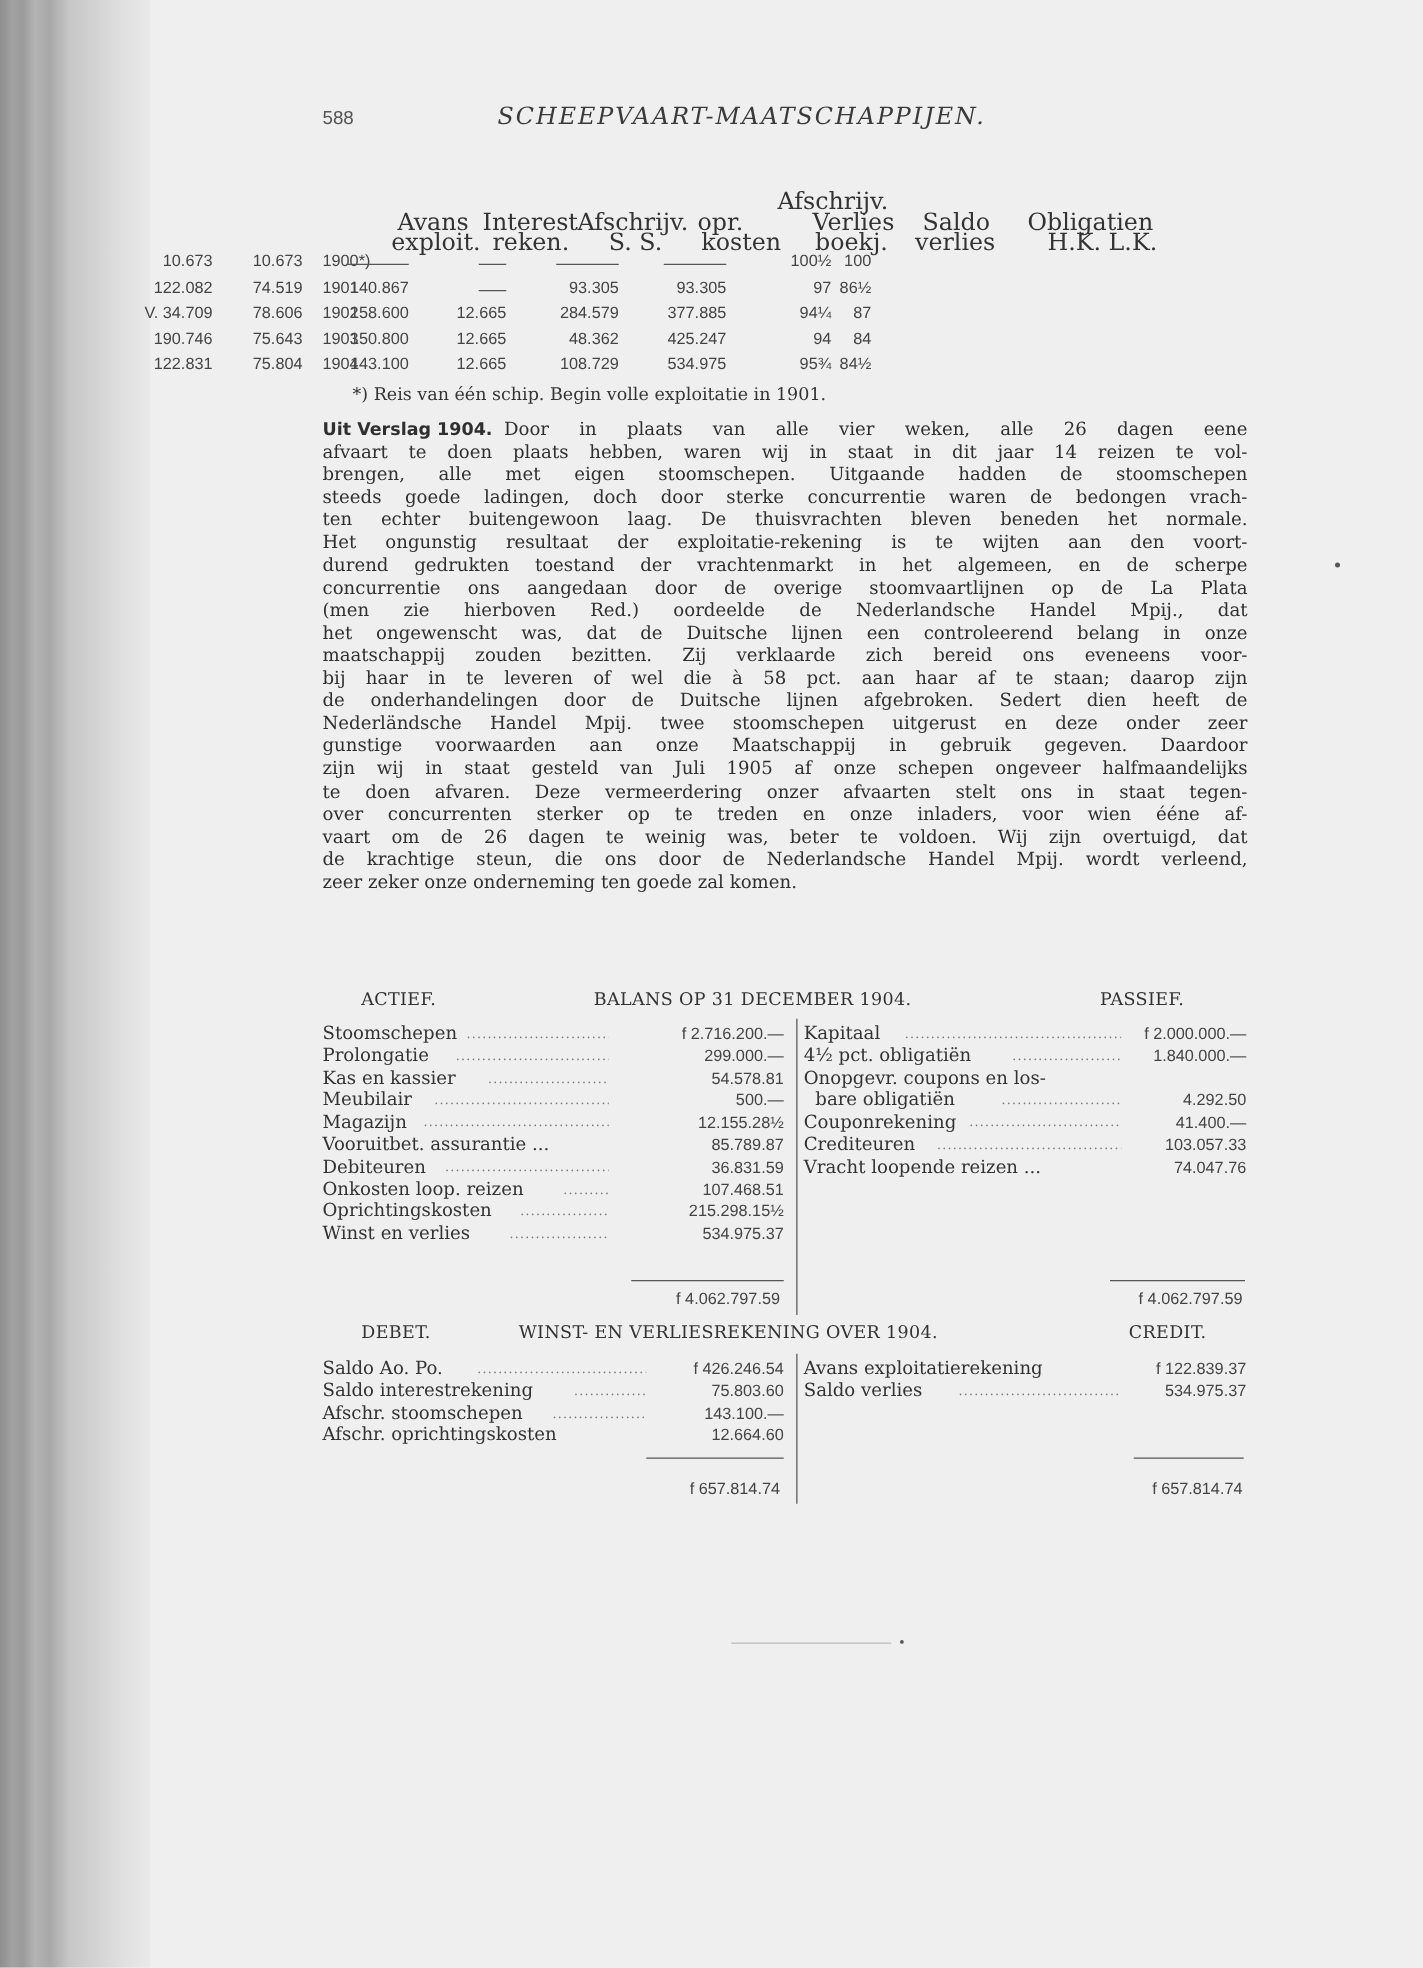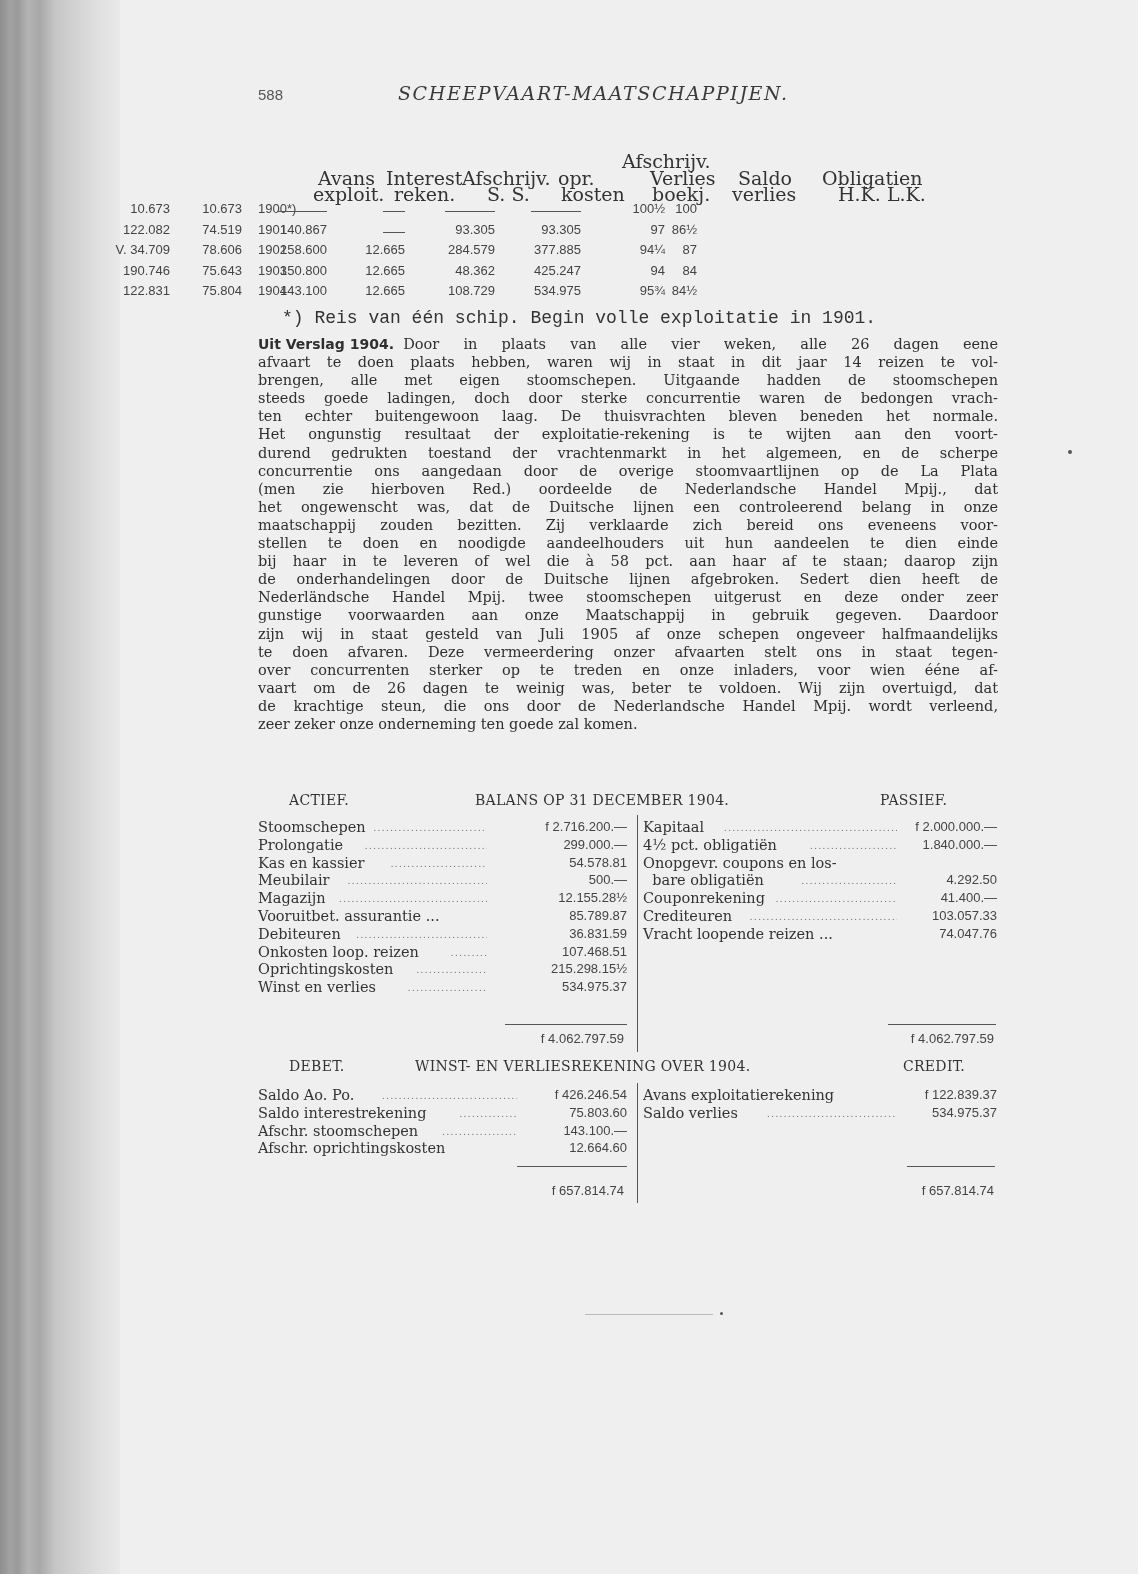--- a/index.html
+++ b/index.html
@@ -120,21 +120,21 @@
         <div class="abs num" style="right: 780px; top: 283px; text-align: right;">122.831</div>
         <div class="abs num" style="right: 708px; top: 283px; text-align: right;">75.804</div>
         <div class="abs num" style="right: 623px; top: 283px; text-align: right;">143.100</div>
         <div class="abs num" style="right: 545px; top: 283px; text-align: right;">12.665</div>
         <div class="abs num" style="right: 455px; top: 283px; text-align: right;">108.729</div>
         <div class="abs num" style="right: 369px; top: 283px; text-align: right;">534.975</div>
         <div class="abs num" style="right: 285px; top: 283px; text-align: right;">95¾</div>
         <div class="abs num" style="right: 253px; top: 283px; text-align: right;">84½</div>
       </div>
 
-    <div class="abs stats" style="left:282px;top:308px;font-size:18px;font-family:Liberation Mono, monospace;">*) Reis van één schip.  Begin volle exploitatie in 1901.</div>
+    <div class="abs stats" style="left:282px;top:308px;font-size:14px;">*) Reis van één schip.  Begin volle exploitatie in 1901.</div>
   </div>
 
   <div class="para">
     <div class="line" id="line0">
       <span class="lead">Uit Verslag 1904.</span>
         <span>  </span>
         <span style="flex:1;text-align:justify;text-align-last:justify;">Door in plaats van alle vier weken, alle 26 dagen eene</span>
     </div>
     <div id="para-lines">
         <div class="line">
@@ -161,23 +161,20 @@
         <div class="line">
           <span style="flex: 1 1 0%; text-align: justify; text-align-last: justify; white-space: normal;">(men zie hierboven Red.) oordeelde de Nederlandsche Handel Mpij., dat</span>
         </div>
         <div class="line">
           <span style="flex: 1 1 0%; text-align: justify; text-align-last: justify; white-space: normal;">het ongewenscht was, dat de Duitsche lijnen een controleerend belang in onze</span>
         </div>
         <div class="line">
           <span style="flex: 1 1 0%; text-align: justify; text-align-last: justify; white-space: normal;">maatschappij zouden bezitten. Zij verklaarde zich bereid ons eveneens voor-</span>
         </div>
         <div class="line">
-          <span style="flex: 1 1 0%; text-align: justify; text-align-last: justify; white-space: normal;">stellen te doen en noodigde aandeelhouders uit hun aandeelen te dien einde</span>
-        </div>
-        <div class="line">
           <span style="flex: 1 1 0%; text-align: justify; text-align-last: justify; white-space: normal;">bij haar in te leveren of wel die à 58 pct. aan haar af te staan; daarop zijn</span>
         </div>
         <div class="line">
           <span style="flex: 1 1 0%; text-align: justify; text-align-last: justify; white-space: normal;">de onderhandelingen door de Duitsche lijnen afgebroken. Sedert dien heeft de</span>
         </div>
         <div class="line">
           <span style="flex: 1 1 0%; text-align: justify; text-align-last: justify; white-space: normal;">Nederländsche Handel Mpij. twee stoomschepen uitgerust en deze onder zeer</span>
         </div>
         <div class="line">
           <span style="flex: 1 1 0%; text-align: justify; text-align-last: justify; white-space: normal;">gunstige voorwaarden aan onze Maatschappij in gebruik gegeven. Daardoor</span>

